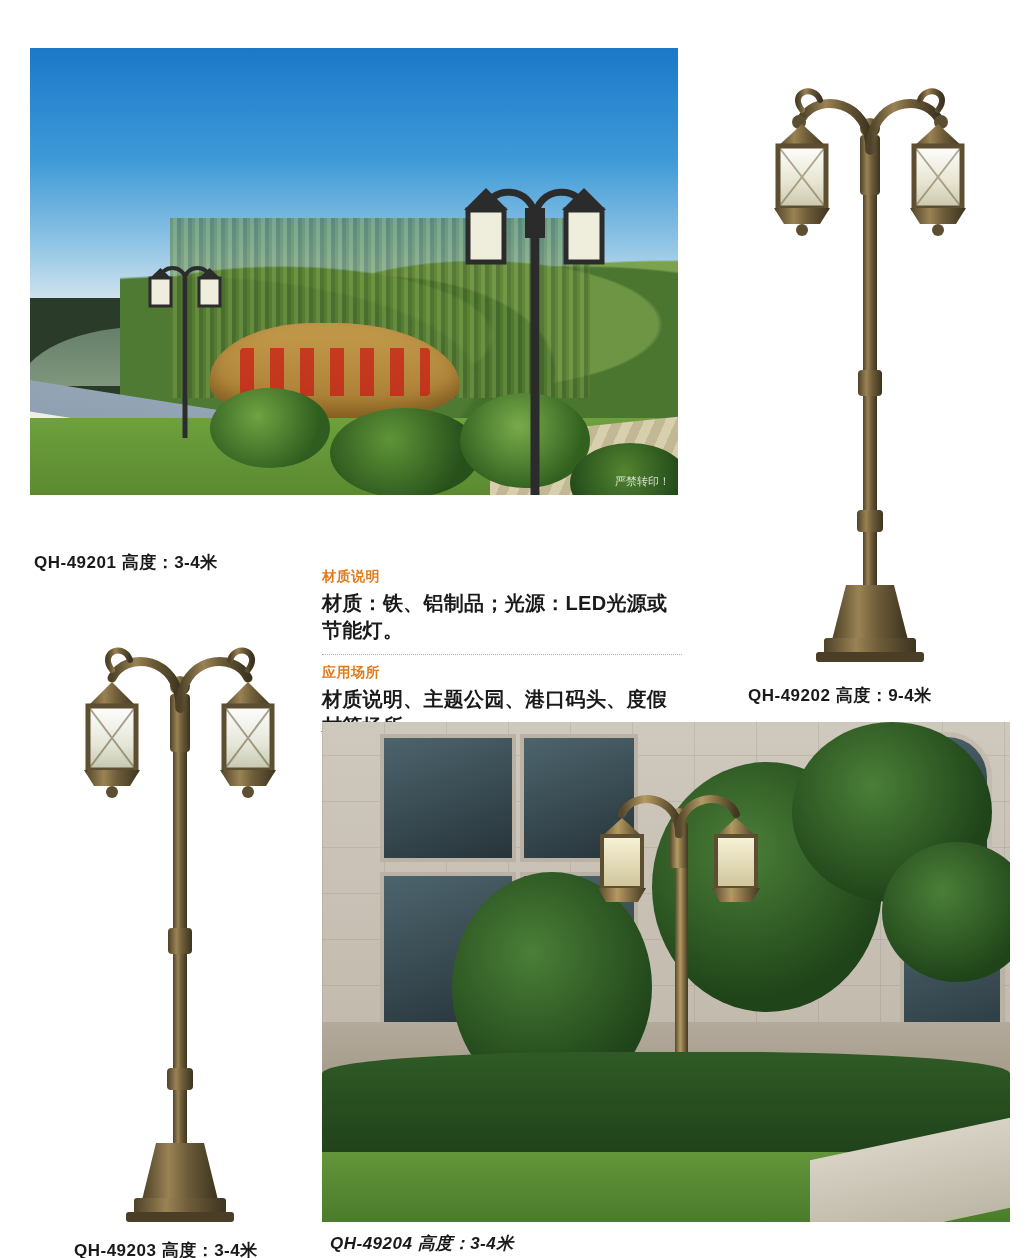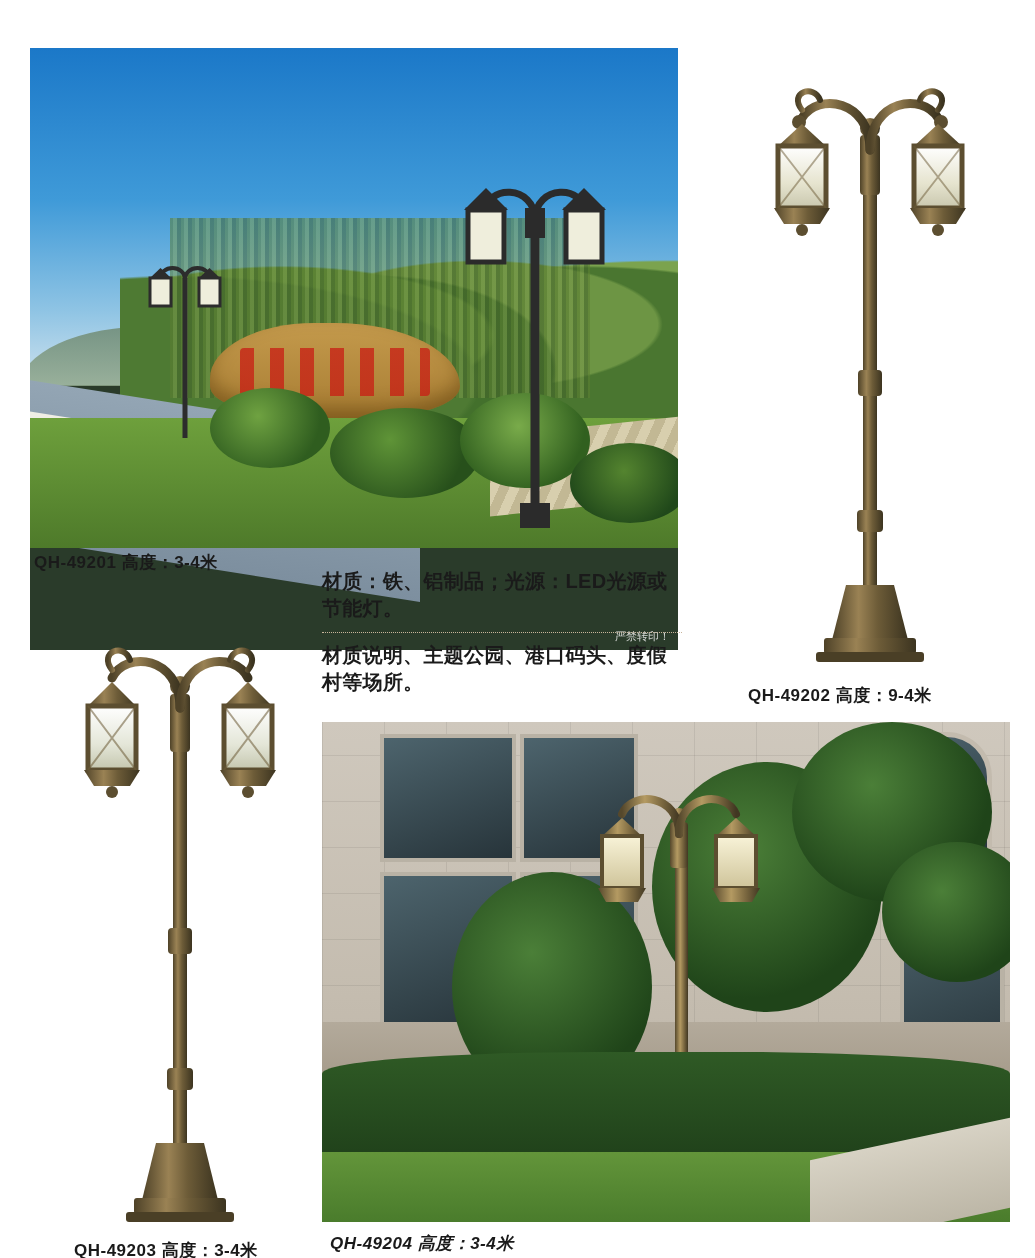--- a/index.html
+++ b/index.html
@@ -33,21 +33,21 @@
     font-family: "Liberation Sans", sans-serif;
     font-size: 17px;
     font-weight: bold;
     color: #1a1a1a;
     letter-spacing: 0.5px;
     white-space: nowrap;
     text-align: center;
   }
 
   
-  #photo1 { left: 30px; top: 48px; width: 648px; height: 602px; }
+  #photo1 { left: 30px; top: 48px; width: 648px; height: 447px; }
   .sky1 {
     position: absolute; left:0; top:0; width:100%; height:56%;
     background: linear-gradient(180deg, #1b78c8 0%, #3f9ad8 45%, #8fc4e4 78%, #cfe2ee 100%);
   }
   .hill1 {
     position: absolute; left:-10px; top:278px; width:220px; height:60px;
     background: linear-gradient(180deg,#6f8a73,#8fa78c);
     border-radius: 60% 40% 0 0 / 100% 100% 0 0;
     opacity:.85;
   }
@@ -215,22 +215,24 @@
       <path d="M112 62 L134 40 L156 62 Z" fill="#2b2b2b"></path>
       <rect x="75" y="60" width="20" height="30" fill="#2b2b2b"></rect>
       <rect x="70" y="355" width="30" height="25" fill="#2b2b2b"></rect>
     </svg>
 
     <div class="wm1">严禁转印！</div>
   </div>
   <div class="caption" id="cap1">QH-49201 高度：3-4米</div>
 
   <div id="specs">
+    <p class="spec-title">材质说明</p>
     <p class="spec-text">材质：铁、铝制品；光源：LED光源或节能灯。</p>
     <hr class="spec-rule">
+    <p class="spec-title">应用场所</p>
     <p class="spec-text">材质说明、主题公园、港口码头、度假村等场所。</p>
   </div>
 
   <div class="lampfig" style="left:740px;top:40px;width:260px;height:630px;">
     <svg width="260" height="630" viewBox="0 0 260 630">
       <defs>
         <linearGradient id="brz" x1="0" y1="0" x2="1" y2="0">
           <stop offset="0%" stop-color="#4e4228"></stop>
           <stop offset="35%" stop-color="#9a8254"></stop>
           <stop offset="60%" stop-color="#6d5c38"></stop>

